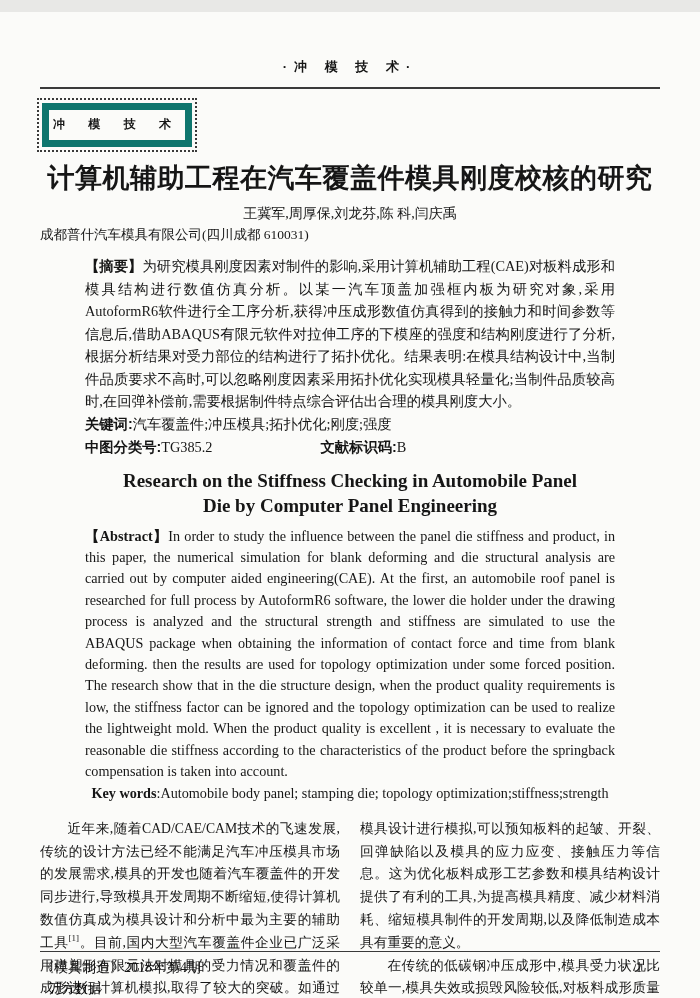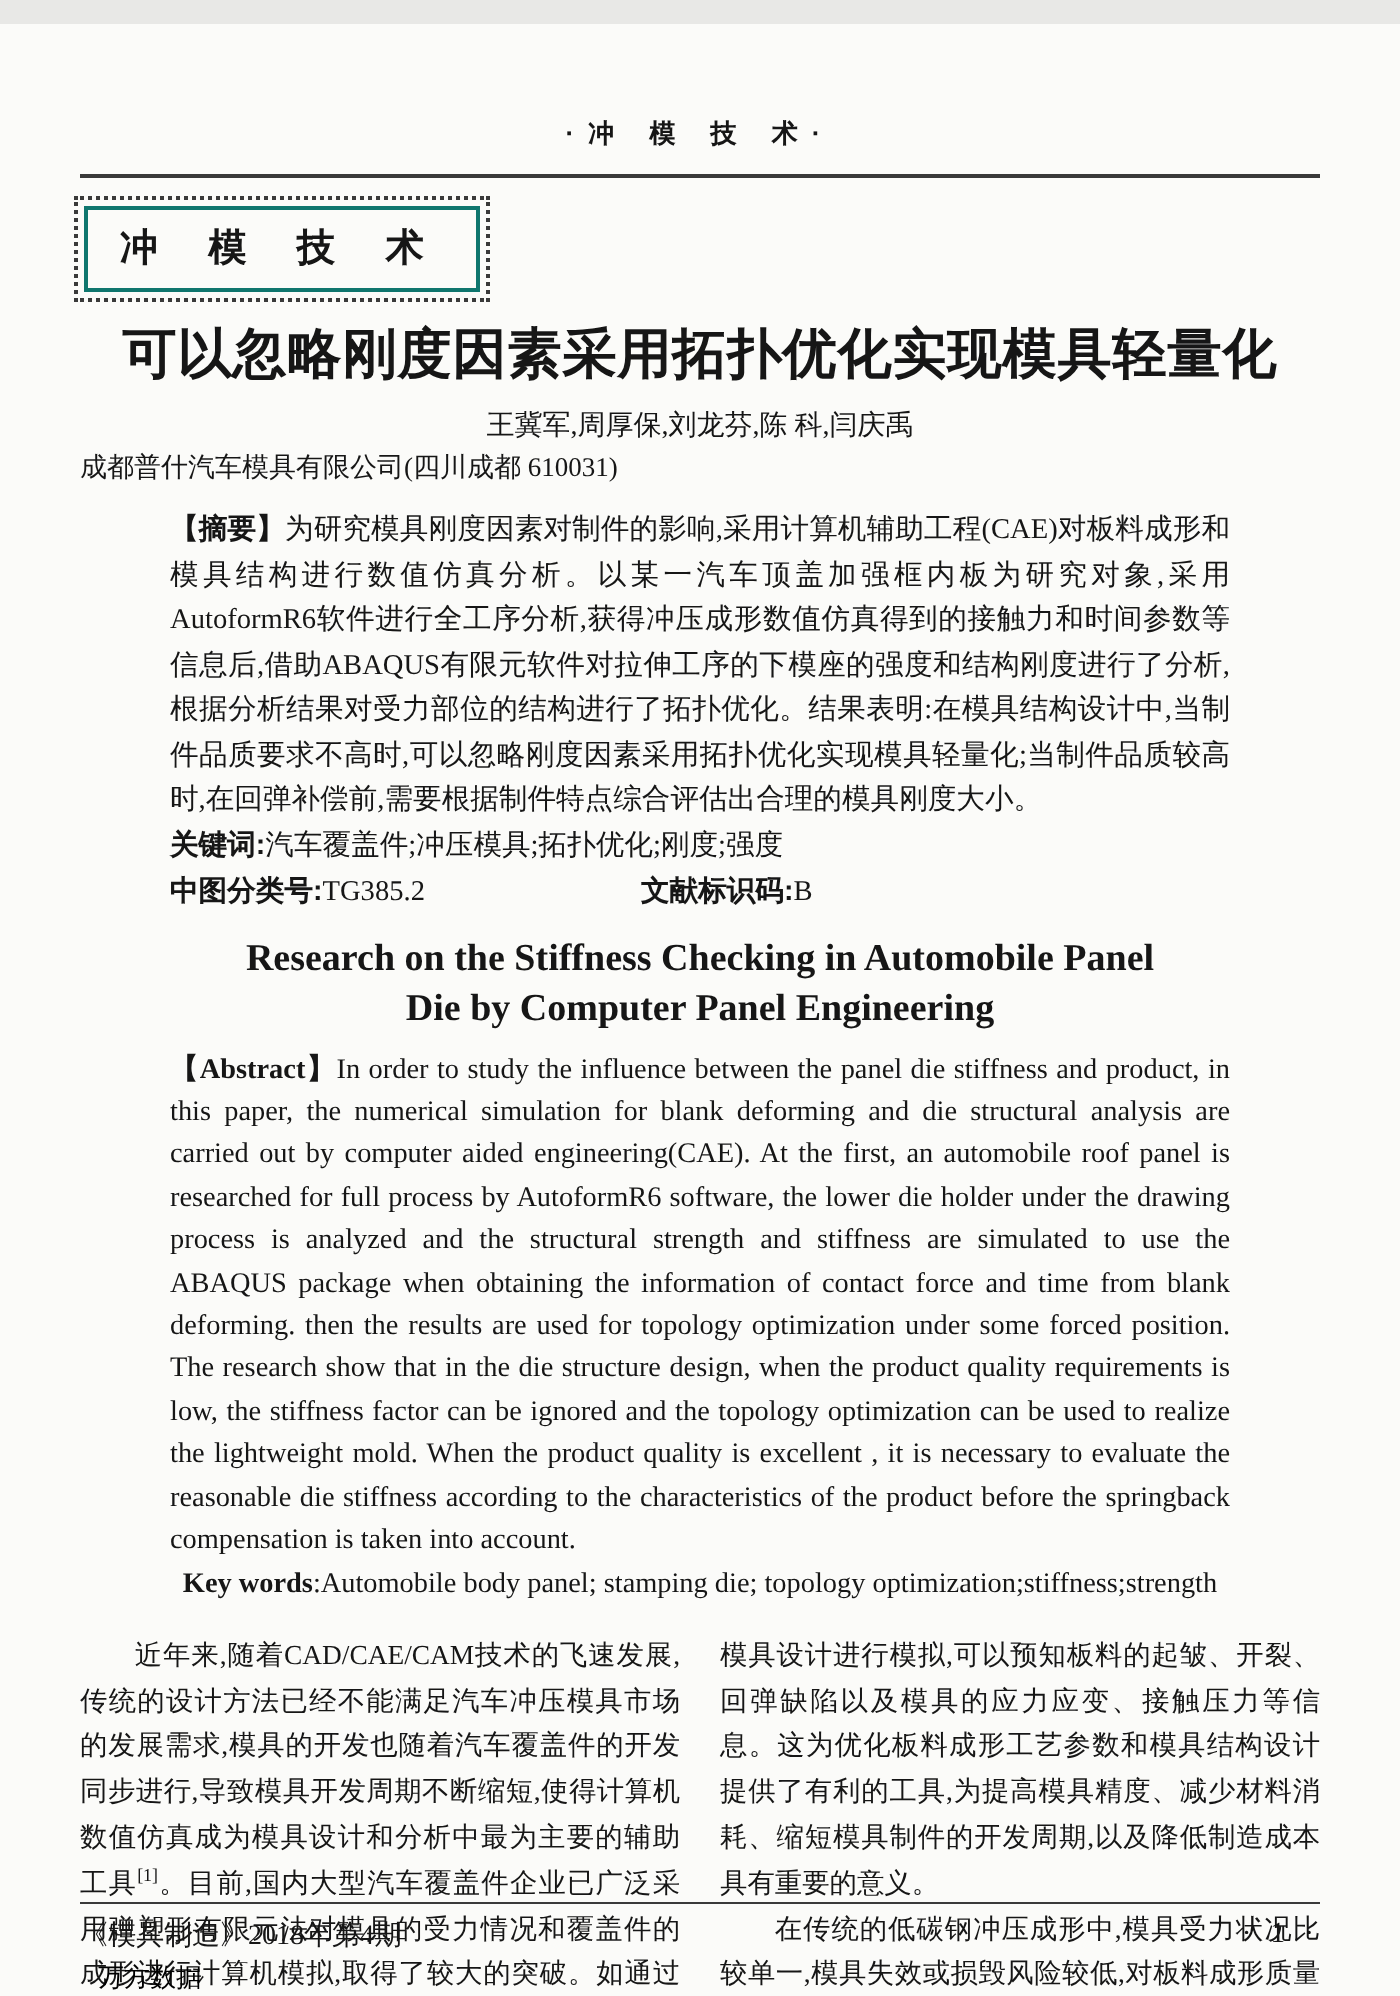--- a/index.html
+++ b/index.html
@@ -8,23 +8,23 @@
     background:#fbfbf9;color:#161616;
     font-family:"Liberation Serif","DejaVu Serif",serif;
   }
   .inner{padding:46px 40px 0;}
   .running-head{
     text-align:center;font-weight:bold;font-size:13px;letter-spacing:7px;
     font-family:"Liberation Sans","DejaVu Sans",sans-serif;
   }
   .head-rule{border:none;border-top:2.5px solid #3a3a3a;margin:11px 0 0;}
   .tag-box{
-    display:inline-block;margin:14px 0 0 2px;padding:6px 16px 7px;
-    border:2px solid #0f766e;outline:2px dotted #3a3a3a;outline-offset:3px;
-    font-weight:bold;font-size:19px;letter-spacing:10px;
+    display:inline-block;margin:14px 0 0 2px;padding:6px 4px 7px;
+    border:7px solid #0f766e;outline:2px dotted #3a3a3a;outline-offset:3px;
+    font-weight:bold;font-size:12px;letter-spacing:10px;
     font-family:"Liberation Sans","DejaVu Sans",sans-serif;white-space:nowrap;
   }
   .title-zh{
     margin:13px 0 0;text-align:center;font-size:27px;font-weight:bold;letter-spacing:0.5px;
     font-family:"Liberation Sans","DejaVu Sans",sans-serif;
   }
   .authors{margin-top:9px;text-align:center;font-size:14px;}
   .affiliation{margin-top:3px;font-size:13.5px;}
   .abstract-zh{margin:11px 45px 0;font-size:14.3px;line-height:22.5px;text-align:justify;}
   .abstract-zh .label,.kw-line .label,.clc-line .label{
@@ -66,21 +66,21 @@
 <div class="page">
   <div class="inner">
 
     <div class="running-head">·冲 模 技 术·</div>
     <hr class="head-rule">
 
     <div>
       <span class="tag-box">冲 模 技 术</span>
     </div>
 
-    <h1 class="title-zh">可以忽略刚度因素采用拓扑优化实现模具轻量化</h1>
+    <h1 class="title-zh">计算机辅助工程在汽车覆盖件模具刚度校核的研究</h1>
 
     <div class="authors">王冀军,周厚保,刘龙芬,陈  科,闫庆禹</div>
     <div class="affiliation">成都普什汽车模具有限公司(四川成都  610031)</div>
 
     <p class="abstract-zh"><span class="label">【摘要】</span><span>为研究模具刚度因素对制件的影响,采用计算机辅助工程(CAE)对板料成形和模具结构进行数值仿真分析。以某一汽车顶盖加强框内板为研究对象,采用AutoformR6软件进行全工序分析,获得冲压成形数值仿真得到的接触力和时间参数等信息后,借助ABAQUS有限元软件对拉伸工序的下模座的强度和结构刚度进行了分析,根据分析结果对受力部位的结构进行了拓扑优化。结果表明:在模具结构设计中,当制件品质要求不高时,可以忽略刚度因素采用拓扑优化实现模具轻量化;当制件品质较高时,在回弹补偿前,需要根据制件特点综合评估出合理的模具刚度大小。</span></p>
 
     <div class="kw-line"><span class="label">关键词:</span><span>汽车覆盖件;冲压模具;拓扑优化;刚度;强度</span></div>
 
     <div class="clc-line"><span class="label">中图分类号:</span><span>TG385.2</span><span class="clc-gap"></span><span class="label">文献标识码:</span><span>B</span></div>
 

